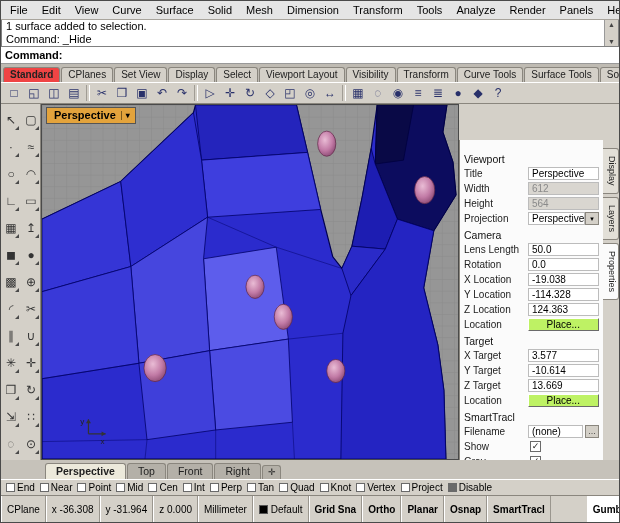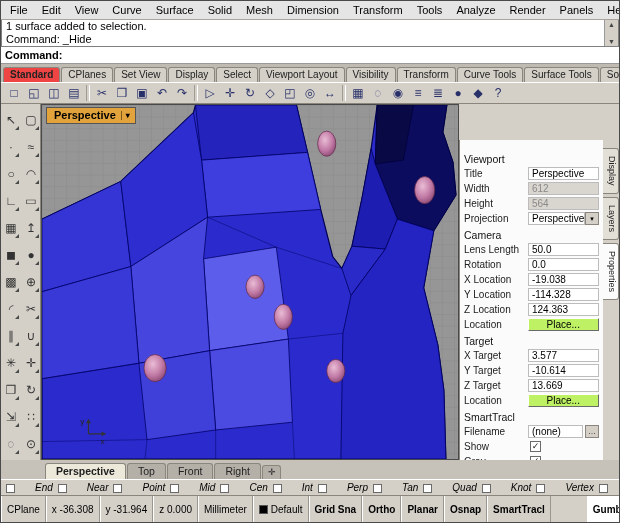--- a/index.html
+++ b/index.html
@@ -54,21 +54,21 @@
   .rtabs { width:16px; display:flex; flex-direction:column; gap:3px; padding-top:8px; background:#d4d0c8; }
   .rtab { writing-mode:vertical-rl; font-size:9px; color:#222; background:#e2dfd7; border:1px solid #8a867e; border-left:none; border-radius:0 3px 3px 0; padding:7px 1px; }
   .rtab.active { background:#fbfbfb; }
   
   .vtabs { height:19px; background:#c6c2ba; display:flex; align-items:flex-end; padding-left:44px; overflow:hidden; }
   .vtab { border:1px solid #8a867e; border-bottom:none; border-radius:3px 3px 0 0; padding:1px 10px 2px; font-size:10.5px; background:#b4b0a8; margin-right:1px; color:#222; }
   .vtab.active { background:#ece9db; font-weight:bold; }
   .vtab.icontab { padding:1px 5px 2px; font-size:9px; }
   
   .osnap { height:16px; background:#d4d0c8; border-top:1px solid #fff; display:flex; align-items:center; gap:5px; padding:0 5px; font-size:10px; overflow:hidden; white-space:nowrap; }
-  .oitem { display:flex; align-items:flex-end; gap:20px;font-style:italic; }
+  .oitem { display:flex; align-items:center; gap:2px; }
   .obox { width:9px; height:9px; background:#fff; border:1px solid #6a6a6a; }
   .obox.dark { background:#6a6a6a; }
   .disable-item { }
   
   .status { height:27px; background:#d4d0c8; border-top:1px solid #8a867e; display:flex; align-items:stretch; font-size:10px; overflow:hidden; white-space:nowrap; }
   .sseg { display:flex; align-items:center; padding:0 5px; border-right:1px solid #9a968e; border-left:1px solid #fff; }
   .stoggle { font-weight:bold; }
   .stoggle.hl { background:#ffffff;margin-left:36px; }
   .swatch { width:9px; height:9px; background:#000; border:1px solid #555; margin-right:3px; }
 </style>

